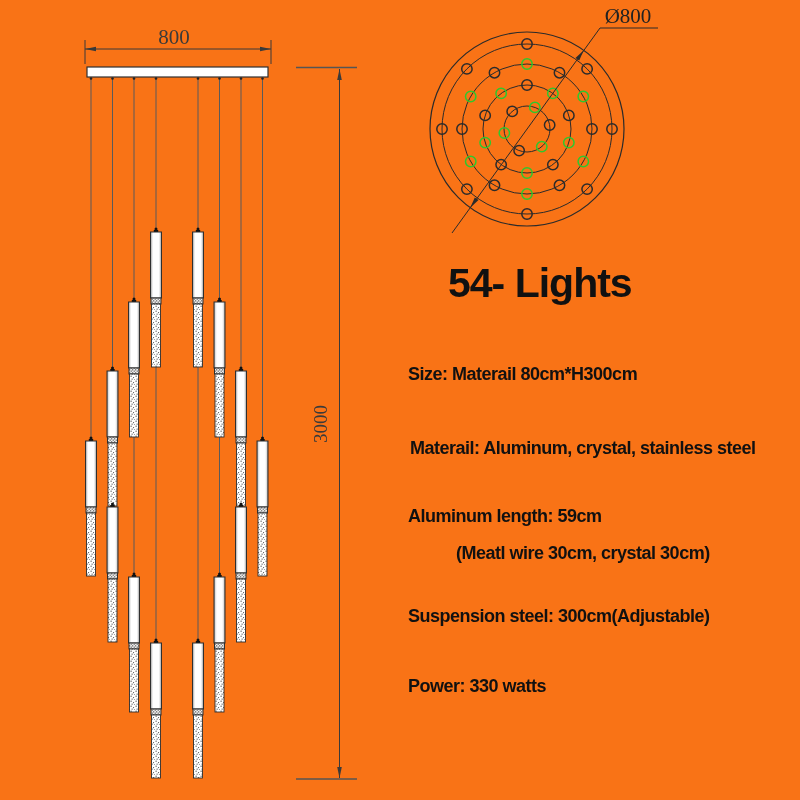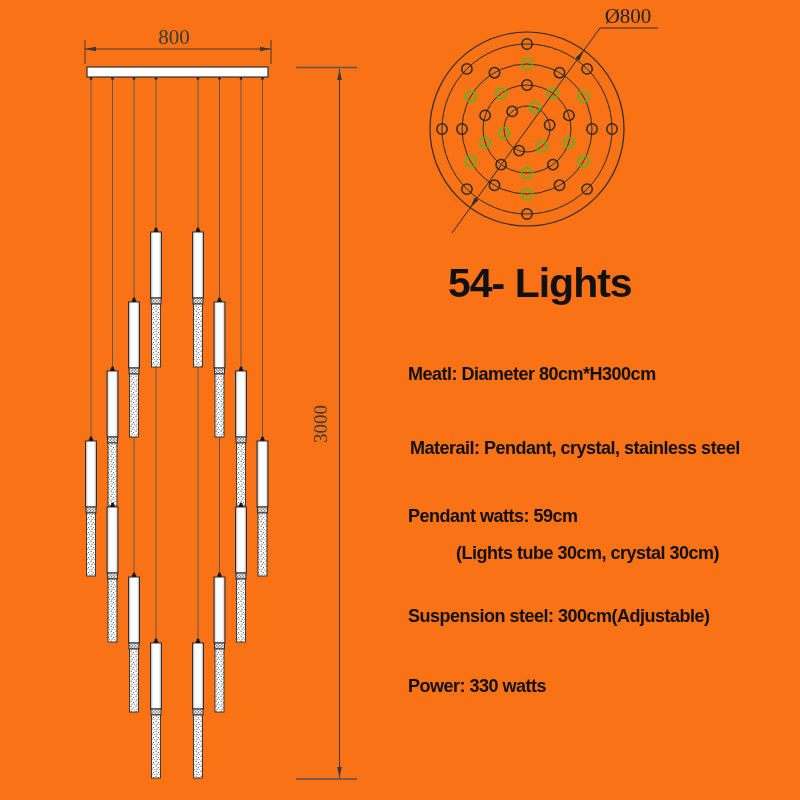--- a/index.html
+++ b/index.html
@@ -227,19 +227,19 @@
           <circle cx="541.7841150227904" cy="146.6190221917365" r="5.2" fill="none" stroke="#2ec82e" stroke-width="1.5"></circle>
         </g>
         <polyline points="452,233 600,28 658,28" fill="none" stroke="#2b2b2b" stroke-width="1"></polyline>
         <polygon points="583.778575717554,50.3539998506854 579.2045702273512,60.6189145495806 575.4749660965589,57.926322299057425" fill="#2b2b2b"></polygon>
         <polygon points="470.22142428244604,207.6460001493146 474.7954297726488,197.3810854504194 478.52503390344106,200.0736777009426" fill="#2b2b2b"></polygon>
         <text x="628" y="23" text-anchor="middle" fill="#222" font-family="&quot;Liberation Serif&quot;,serif" font-size="21">Ø800</text>
       </g>
     </svg>
 
   <div class="spec-title">54- Lights</div>
-  <div class="spec-line l-size">Meatl: Diameter 80cm*H300cm</div>
-  <div class="spec-line l-material">Materail: Pendant, crystal, stainless steel</div>
-  <div class="spec-line l-pendant">Pendant watts: 59cm</div>
-  <div class="spec-line l-pendant-sub">(Lights tube 30cm, crystal 30cm)</div>
+  <div class="spec-line l-size">Size: Materail 80cm*H300cm</div>
+  <div class="spec-line l-material">Materail: Aluminum, crystal, stainless steel</div>
+  <div class="spec-line l-pendant">Aluminum length: 59cm</div>
+  <div class="spec-line l-pendant-sub">(Meatl wire 30cm, crystal 30cm)</div>
   <div class="spec-line l-suspension">Suspension steel: 300cm(Adjustable)</div>
   <div class="spec-line l-power">Power: 330 watts</div>
 </div>
 
 </body></html>

